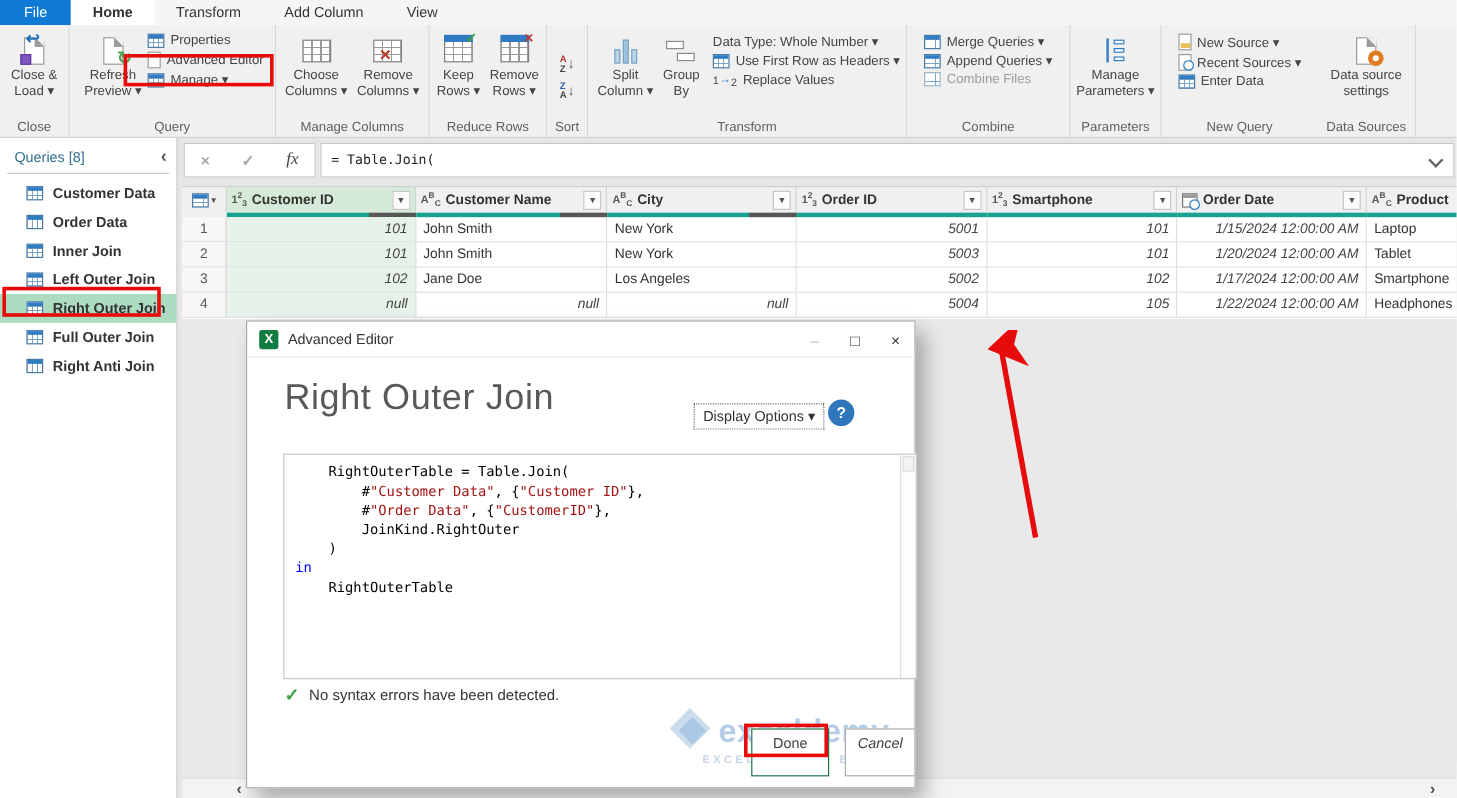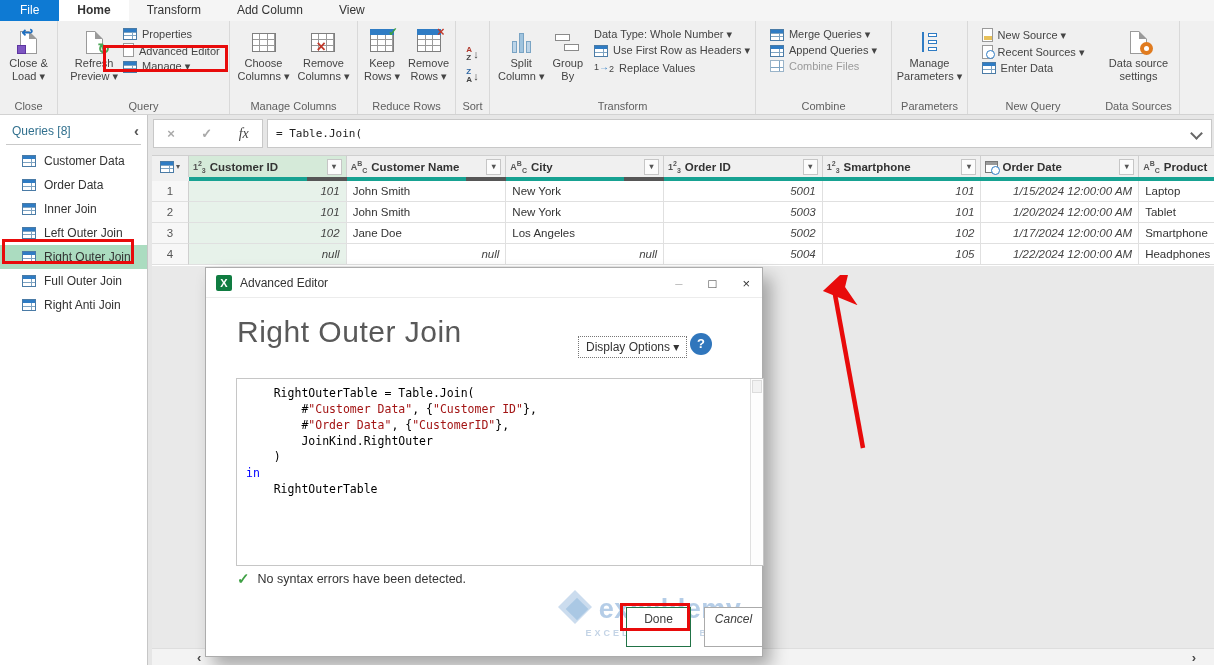--- a/index.html
+++ b/index.html
@@ -16,21 +16,21 @@
   
   .ribbon { position:absolute; left:0; top:21px; width:1214px; height:94px; background:#f0f0f0;
             border-bottom:1px solid #d2d2d2; display:flex; }
   .rgroup { display:flex; flex-direction:column; border-right:1px solid #d9d9d9; padding:3px 2px 0 2px; }
   .rgroup .gbody { flex:1; display:flex; align-items:flex-start; justify-content:center; gap:2px; }
   .rgroup .glabel { text-align:center; font-size:11px; color:#5f5f5f; padding:1px 0 2px 0; }
   .bigbtn { display:flex; flex-direction:column; align-items:center; font-size:11px; color:#444;
             padding:3px 3px 1px 3px; text-align:center; line-height:13px; }
   .bigbtn .lbl { white-space:nowrap; }
   .smallcol { display:flex; flex-direction:column; justify-content:flex-start; gap:3px; padding-top:4px; }
-  .smallbtn { display:flex; align-items:flex-end; gap:5px; font-size:11px; color:#444; white-space:nowrap; }
+  .smallbtn { display:flex; align-items:center; gap:5px; font-size:11px; color:#444; white-space:nowrap; }
   .smallbtn.disabled { color:#9a9a9a; }
 
   
   .icon-wrap { position:relative; width:28px; height:30px; display:flex; align-items:center; justify-content:center; }
   .doc { position:relative; width:17px; height:23px; background:#fff; border:1px solid #9a9a9a; }
   .doc::before { content:""; position:absolute; top:-1px; right:-1px; width:0; height:0;
                  border:4px solid; border-color:#f0f0f0 #f0f0f0 #9a9a9a #9a9a9a; }
   .tbl { position:relative; width:24px; height:19px; border:1px solid #7f7f7f; background-color:#fff;
          background-image: repeating-linear-gradient(to right,transparent 0 6.5px,#9a9a9a 6.5px 7.5px),
                            repeating-linear-gradient(to bottom,transparent 0 5px,#9a9a9a 5px 6px); }
@@ -63,21 +63,21 @@
   .caret { font-size:8px; color:#555; }
 
   
   .workarea { position:absolute; left:0; top:115px; width:1214px; height:550px; background:#e6e6e6; }
   .sidebar { position:absolute; left:0; top:0; width:148px; height:550px; background:#ffffff; border-right:1px solid #c6c6c6; }
   .sb-head { position:relative; height:30px; border-bottom:1px solid #c9c9c9; margin:0 6px; }
   .sb-title { position:absolute; left:6px; top:9px; font-size:12px; color:#31708e; }
   .sb-collapse { position:absolute; right:2px; top:7px; font-size:15px; color:#555; font-weight:700; }
   .sb-item { position:relative; display:flex; align-items:center; gap:8px; height:24px; padding-left:22px; font-size:12px; color:#333; }
   .sb-item.sel { background:#abdcc0; }
-  .sb-list { margin-top:4px; }
+  .sb-list { margin-top:4px;font-weight:bold; }
 
   
   .fbar { position:absolute; left:152px; top:4px; width:1060px; height:30px; }
   .ftools { position:absolute; left:1px; top:0; width:110px; height:29px; background:#fff; border:1px solid #c8c8c8;
             display:flex; align-items:center; justify-content:space-around; }
   .ftools .fx { font-family:"Liberation Serif", serif; font-style:italic; font-size:14px; color:#444; }
   .ftools .dim { color:#a9a9a9; font-size:13px; font-weight:700; }
   .finput { position:absolute; left:115px; top:0; right:0; height:29px; background:#fff; border:1px solid #c8c8c8; }
   .fexpr { position:absolute; left:8px; top:7px; font-family:"DejaVu Sans Mono", monospace; font-size:11px; color:#222; }
   .fchev { position:absolute; right:10px; top:9px; width:9px; height:9px; border-right:2px solid #666; border-bottom:2px solid #666; transform:rotate(45deg); }

